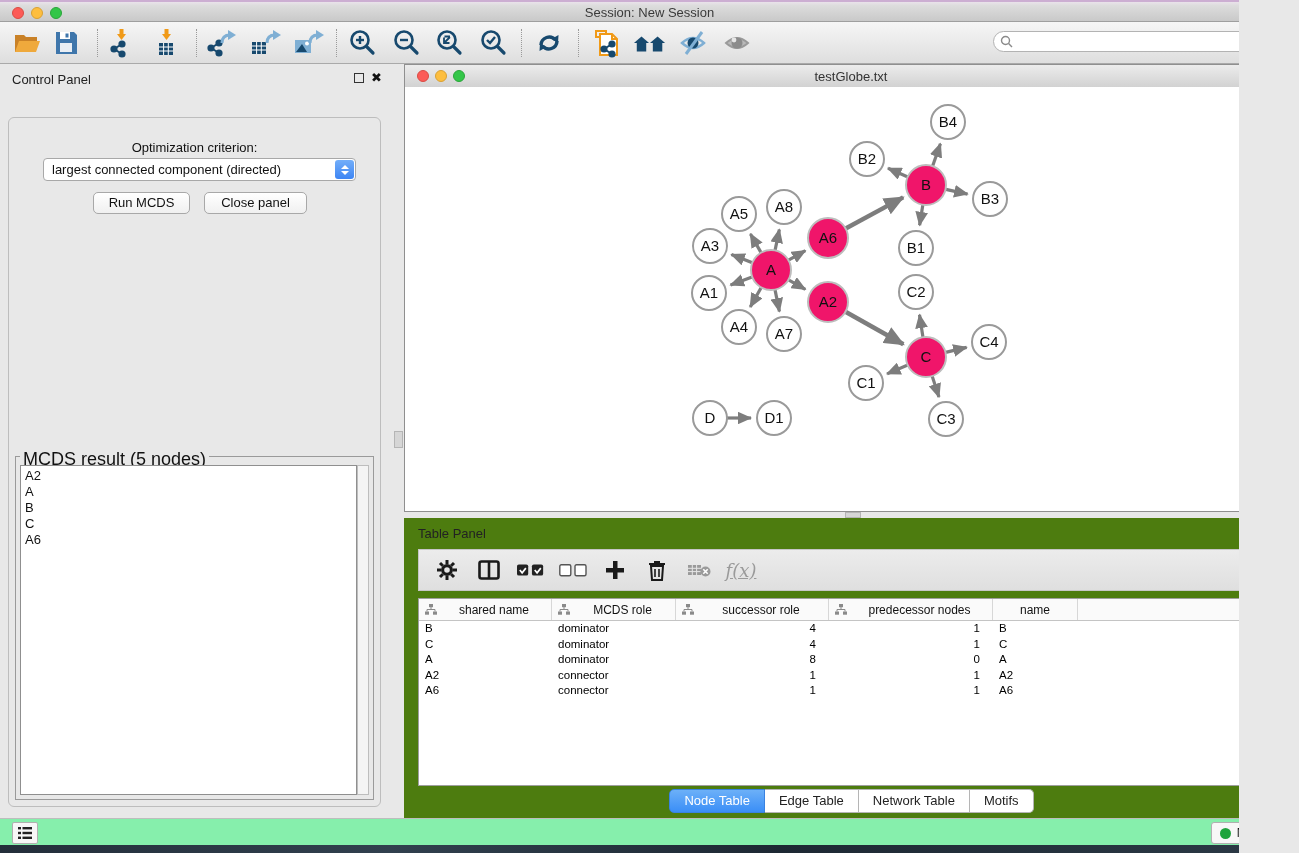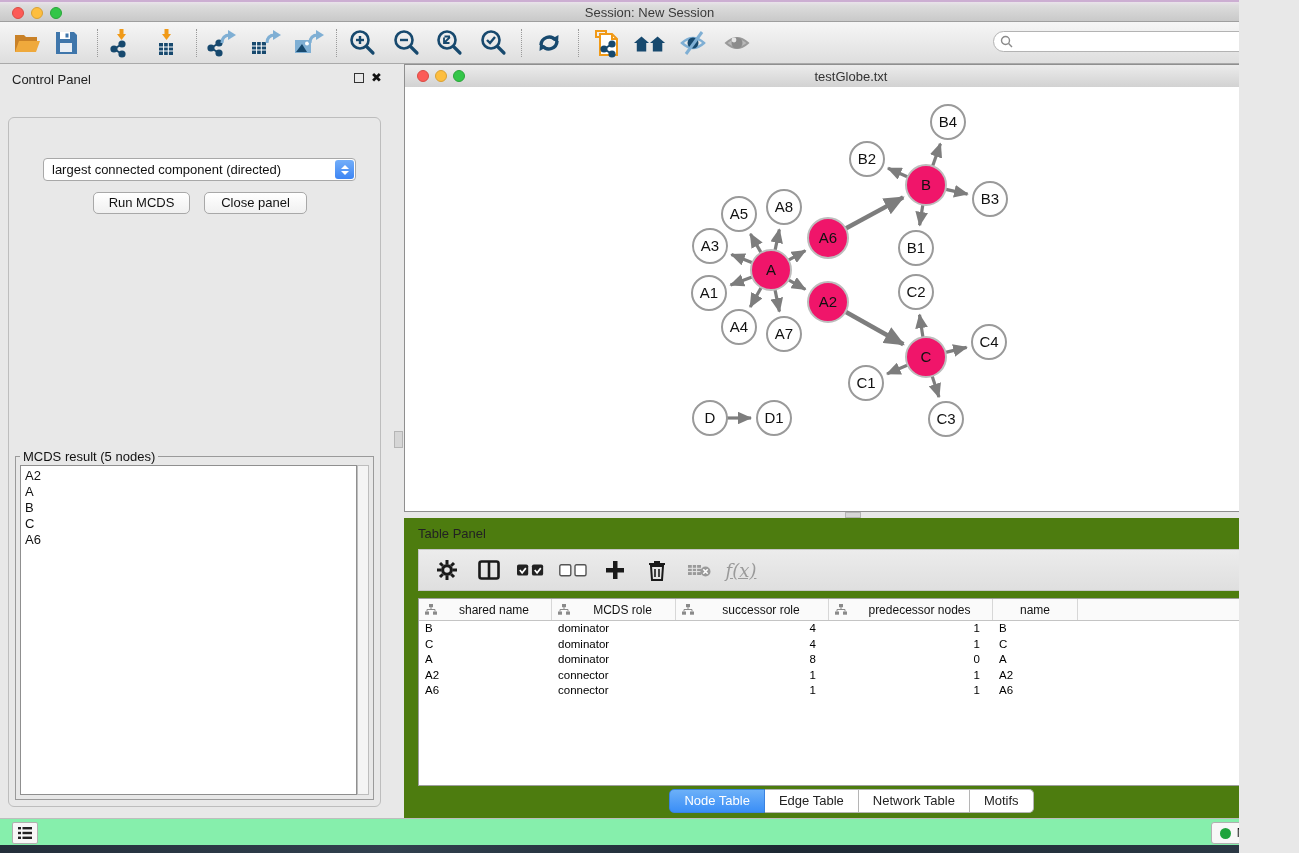--- a/index.html
+++ b/index.html
@@ -45,21 +45,21 @@
     line-height:21px;padding-left:8px;}
   #criterion .stepper{position:absolute;right:1px;top:1px;width:19px;height:19px;border-radius:3px;
     background:linear-gradient(#73aef9,#3d85f4);display:flex;flex-direction:column;align-items:center;justify-content:center;}
   .chev{width:0;height:0;border-left:4px solid transparent;border-right:4px solid transparent;margin:1px 0;}
   .chev.up{border-bottom:4px solid #fff;}
   .chev.down{border-top:4px solid #fff;}
   .cp-btn{position:absolute;top:74px;height:22px;background:linear-gradient(#ffffff,#f0f0f0);
     border:1px solid #a8a8a8;border-radius:5px;font-size:13px;color:#111;text-align:center;line-height:20px;box-sizing:border-box;}
   #mcds-fieldset{position:absolute;left:6px;top:338px;width:359px;height:344px;border:1px solid #9a9a9a;
     box-sizing:border-box;background:#e8e8e8;}
-  #mcds-legend{position:absolute;left:4px;top:-8px;background:#e8e8e8;padding:0 3px;font-size:13px;color:#111;}
+  #mcds-legend{position:absolute;left:4px;top:-8px;background:#e8e8e8;padding:0 3px;font-size:18px;color:#111;}
   #mcds-list{position:absolute;left:4px;top:8px;right:16px;bottom:4px;background:#fff;border:1px solid #8f8f8f;
     font-size:13px;color:#111;padding:2px 4px;overflow:hidden;}
   #mcds-list div{line-height:16px;}
   #mcds-scroll{position:absolute;top:8px;right:4px;bottom:4px;width:12px;background:#f4f4f4;border:1px solid #bdbdbd;box-sizing:border-box;}
 
   
   .vsplit-handle{position:absolute;left:394px;top:431px;width:9px;height:17px;background:#d6d6d6;border:1px solid #b5b5b5;box-sizing:border-box;}
   .hsplit-handle{position:absolute;left:845px;top:512px;width:16px;height:6px;background:#d6d6d6;border:1px solid #b5b5b5;box-sizing:border-box;}
 
   
@@ -287,20 +287,21 @@
     </div>
   </div>
 
   <div id="control-panel">
     <div class="panel-head">
       <span class="ptitle">Control Panel</span>
       <span class="float-btn" style="right:26px;top:9px"></span>
       <span class="close-btn" style="right:8px;top:9px">✖</span>
     </div>
     <div id="cp-body">
+      <div id="opt-label">Optimization criterion:</div>
       <div id="criterion">
         <span>largest connected component (directed)</span>
         <span class="stepper">
           <span class="chev up"></span>
             <span class="chev down"></span>
         </span>
       </div>
       <div class="cp-btn" style="left:84px;width:97px">Run MCDS</div>
       <div class="cp-btn" style="left:195px;width:103px">Close panel</div>
       <div id="mcds-fieldset">

